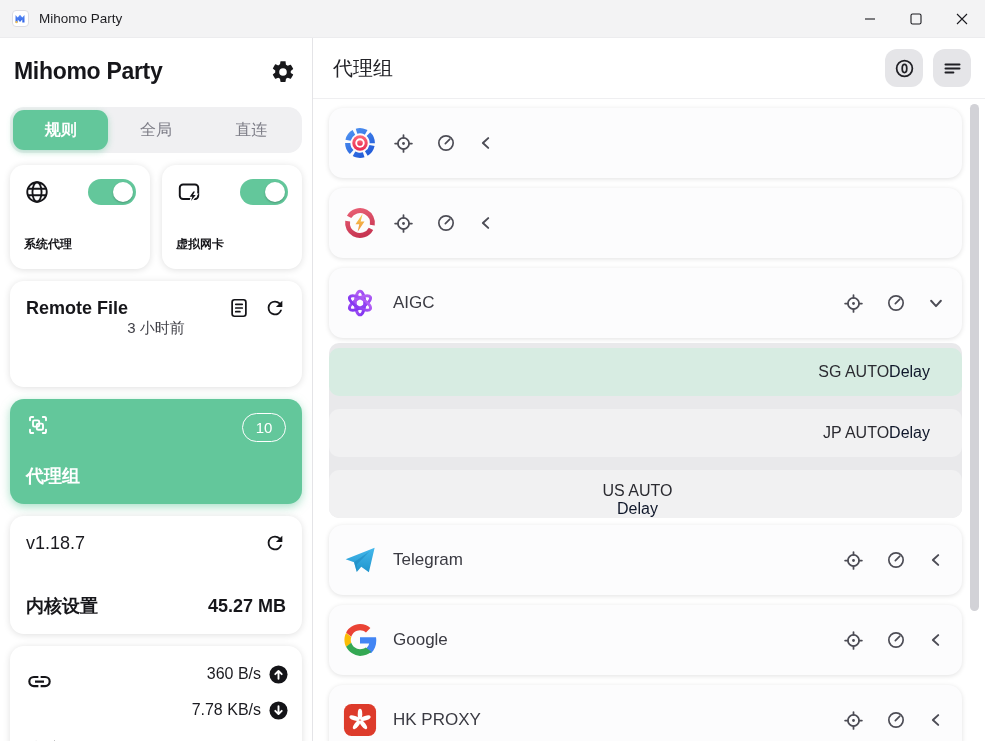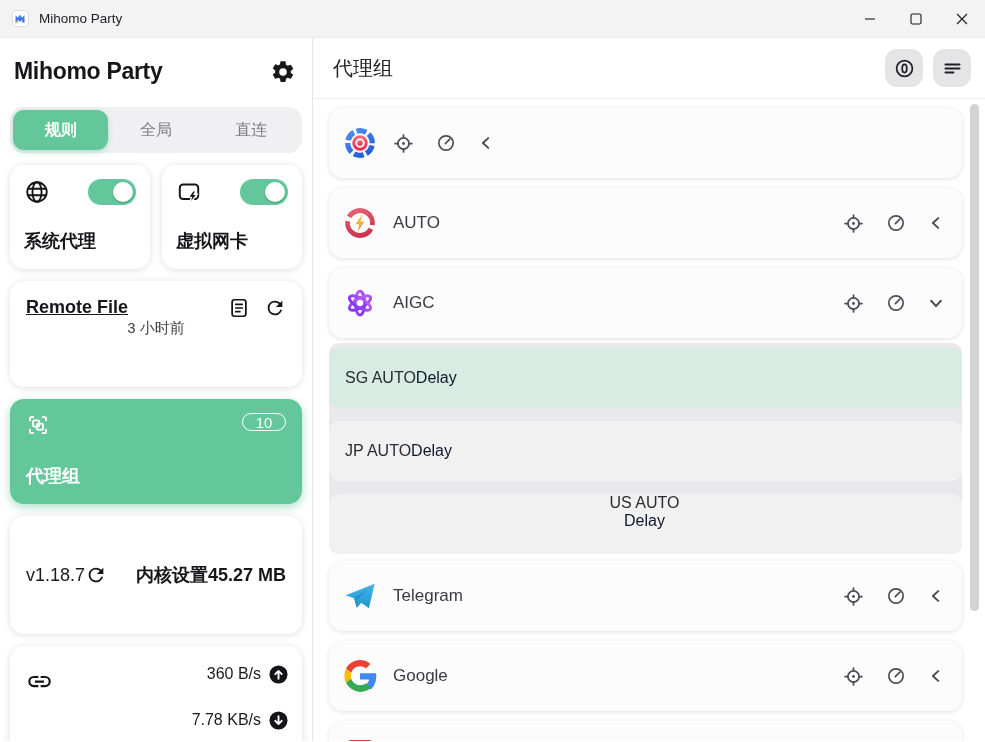--- a/index.html
+++ b/index.html
@@ -37,51 +37,51 @@
   .tab { flex: 1; display: flex; align-items: center; justify-content: center;
     font-size: 16px; color: #7d7d87; border-radius: 11px; cursor: pointer; }
   .tab.active { background: #63c79b; color: #fff; font-weight: 700;
     box-shadow: 0 2px 6px rgba(99,199,155,.45); }
 
   .card { background: #fff; border-radius: 14px; box-shadow: 0 1px 7px rgba(0,0,0,.13); }
 
   .card-grid { margin: 12px 10px 0; display: grid; grid-template-columns: 1fr 1fr; gap: 12px; }
   .toggle-card { height: 104px; padding: 14px 14px 16px; display: flex; flex-direction: column; justify-content: space-between; }
   .toggle-card .top { display: flex; align-items: center; justify-content: space-between; }
-  .toggle-card .label { font-size: 18px; font-weight: 700; color: #16161a; }
+  .toggle-card .label { font-size: 12px; font-weight: 700; color: #16161a; }
   .switch { width: 48px; height: 26px; border-radius: 13px; background: #63c79b; position: relative; cursor: pointer; }
   .switch .knob { position: absolute; top: 3px; width: 20px; height: 20px; border-radius: 50%; background: #fff;
     box-shadow: 0 1px 2px rgba(0,0,0,.25); }
   .switch.on .knob { right: 3px; }
 
   .profile-card { margin: 12px 10px 0; height: 106px; padding: 16px 16px 12px; }
-  .profile-top { display: flex; align-items: flex-start; justify-content: space-between; text-decoration: underline; }
+  .profile-top { display: flex; align-items: center; justify-content: space-between; }
   .profile-name { font-size: 18px; font-weight: 700; color: #16161a; }
   .profile-actions { display: flex; align-items: center; gap: 14px; }
   .icon-plain { background: none; border: none; padding: 0; cursor: pointer; }
   .profile-updated { text-align: center; font-size: 15px; color: #3f3f46; }
 
   .nav-card { margin: 12px 10px 0; height: 105px; border-radius: 14px; background: #63c79b;
     box-shadow: 0 3px 10px rgba(99,199,155,.55); padding: 14px 16px 16px;
     display: flex; flex-direction: column; justify-content: space-between; cursor: pointer; }
   .nav-card .top { display: flex; align-items: flex-start; justify-content: space-between; }
-  .count-badge { min-width: 44px; height: 18px; border: 1.6px solid #fff; border-radius: 15px;
+  .count-badge { min-width: 44px; height: 29px; border: 1.6px solid #fff; border-radius: 15px;
     color: #fff; font-size: 15px; display: flex; align-items: center; justify-content: center; padding: 0 12px; }
   .nav-card .label { font-size: 18px; font-weight: 700; color: #fff; }
 
-  .core-card { margin: 12px 10px 0; height: 118px; padding: 16px; display: flex; flex-direction: row; justify-content: space-between; }
+  .core-card { margin: 12px 10px 0; height: 118px; padding: 16px; display: flex; flex-direction: column; justify-content: space-between; }
   .core-top { display: flex; align-items: center; justify-content: space-between; }
   .core-version { font-size: 18px; font-weight: 500; color: #1b1b20; }
   .core-bottom { display: flex; align-items: center; justify-content: space-between; }
   .core-settings { font-size: 18px; font-weight: 700; color: #16161a; }
   .core-mem { font-size: 18px; font-weight: 700; color: #16161a; }
 
   .traffic-card { margin: 12px 10px 0; height: 140px; padding: 14px 14px 12px 16px; }
   .traffic-top { display: flex; justify-content: space-between; }
-  .speeds { display: flex; flex-direction: column; gap: 18px; }
+  .speeds { display: flex; flex-direction: column; gap: 8px; }
   .speed-line { display: flex; align-items: center; justify-content: flex-end; gap: 8px;
     font-size: 16px; font-weight: 500; color: #1b1b20; height: 28px; }
   .conn-label { font-size: 18px; font-weight: 700; color: #16161a; margin-top: 14px; }
 
   
   .main { flex: 1; display: flex; flex-direction: column; position: relative; overflow: hidden; background: #fff; }
   .main-header { height: 60px; flex: none; display: flex; align-items: center; justify-content: space-between;
     padding: 0 14px 0 20px; box-shadow: 0 1px 0 #efeff1; }
   .main-title { font-size: 20px; font-weight: 400; color: #232328; }
   .header-actions { display: flex; gap: 10px; }
@@ -91,22 +91,22 @@
   .group-list { padding: 10px 23px 0 16px; }
   .group-card { height: 70px; border-radius: 14px; background: #fcfcfd;
     box-shadow: 0 1px 5px rgba(0,0,0,.12); margin-bottom: 10px;
     display: flex; align-items: center; padding: 0 18px 0 14px; cursor: pointer; }
   .group-logo { width: 34px; height: 34px; margin-right: 16px; flex: none; }
   .group-name { font-size: 17px; color: #3a3a42; flex: 1; }
   .group-icons { display: flex; align-items: center; gap: 22px; }
   .gicon { background: none; border: none; padding: 0; cursor: pointer; }
 
   .expanded-panel { background: #e9e9eb; border-radius: 10px; margin: -5px 0 3px; padding: 5px 0 0; }
-  .proxy-row { height: 60px; border-radius: 10px; background: #f1f1f2; margin-bottom: 13px;
-    display: flex; align-items: center; justify-content: flex-start; padding: 0 18px 0 16px; cursor: pointer; }
+  .proxy-row { height: 48px; border-radius: 10px; background: #f1f1f2; margin-bottom: 13px;
+    display: flex; align-items: center; justify-content: flex-end; padding: 0 32px 0 16px; cursor: pointer; }
   .expanded-panel .proxy-row:last-child { margin-bottom: 7px; flex-direction: column; }
   .proxy-row.selected { background: #d7ece2; }
   .proxy-name { font-size: 16px; color: #2b2b31; }
   .proxy-delay { font-size: 16px; color: #0f172a; }
 
   .scroll-thumb { position: absolute; right: 6px; top: 66px; width: 9px; height: 507px;
     background: #d2d2d7; border-radius: 5px; }
 </style>
 </head>
 <body>
@@ -369,21 +369,20 @@
                 </linearGradient>
             <linearGradient id="agY" x1="0" y1="0" x2="0" y2="1">
                   <stop offset="0" stop-color="#f8cf4f"></stop>
                   <stop offset="1" stop-color="#ef8e3d"></stop>
                 </linearGradient>
           </defs>
           <circle cx="18" cy="18" r="13.2" fill="none" stroke="url(#agR)" stroke-width="5.2" stroke-dasharray="36.7 4.8" transform="rotate(28 18 18)"></circle>
           <path d="M20.2 9 L13.2 19.2 h4 l-1.7 8 7.3-10.7 h-4.1 l1.9-7.5 z" fill="url(#agY)"></path>
         </svg>
       </span>
-      <span class="group-name">AUTO</span>
       <span class="group-icons">
         <button class="gicon">
           <span>
             <svg width="21" height="21" viewBox="0 0 24 24" fill="none" stroke="#4c4c55" stroke-width="2" stroke-linecap="round">
               <circle cx="12" cy="12" r="6.4"></circle>
                   <circle cx="12" cy="12" r="1.6" fill="#4c4c55" stroke="none"></circle>
               <path d="M12 2.4 v3.1 M12 18.5 v3.1 M2.4 12 h3.1 M18.5 12 h3.1"></path>
                 </svg>
           </span>
         </button>

